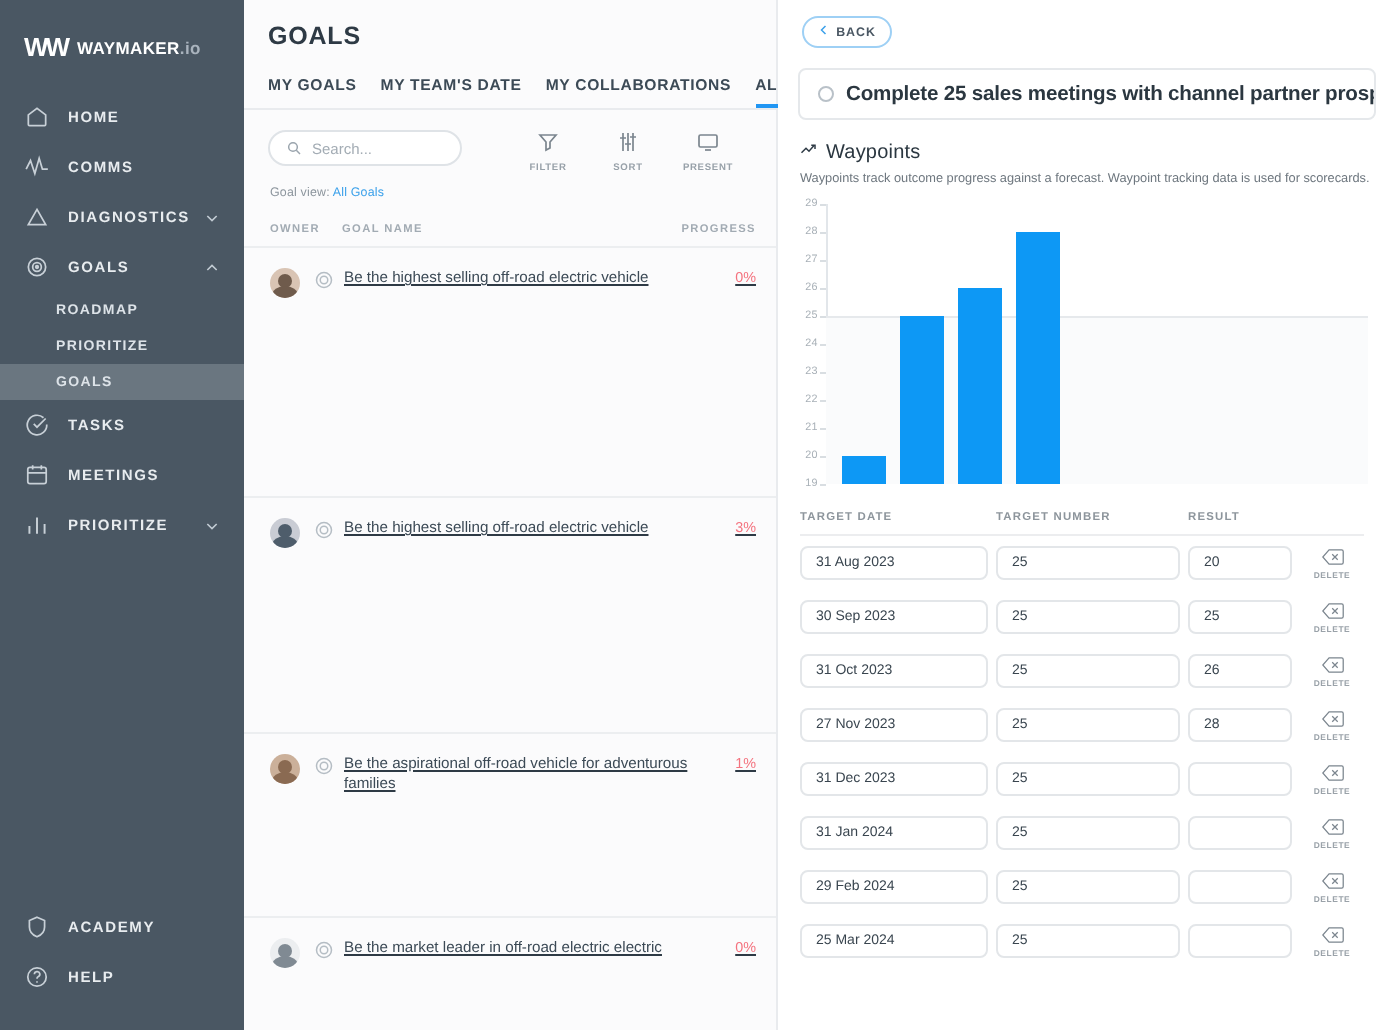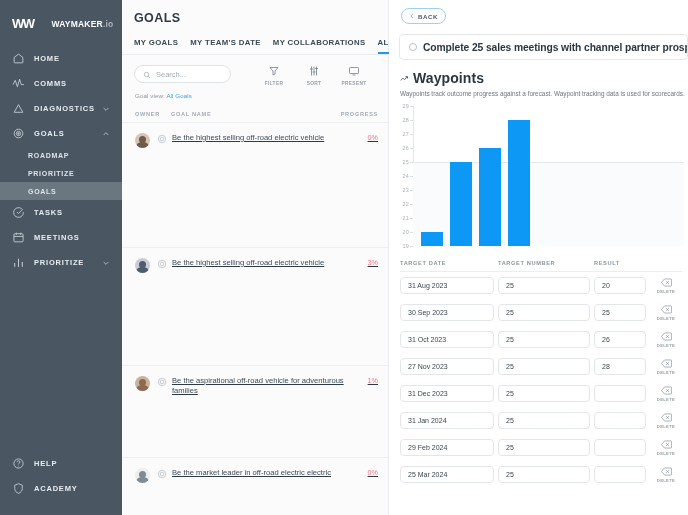--- a/index.html
+++ b/index.html
@@ -20,21 +20,21 @@
     height: 515px;
     background: #4a5763;
     flex: 0 0 122px;
     display: flex;
     flex-direction: column;
     position: relative;
   }
   .brand {
     display: flex;
     align-items: center;
-    gap: 18px;
+    gap: 5px;
     padding: 13px 0 0 12px;
     height: 34px;
   }
   .brand-mark {
     font-size: 13px;
     font-weight: bold;
     color: #ffffff;
     letter-spacing: -1.5px;
     line-height: 1;
   }
@@ -288,21 +288,21 @@
     white-space: nowrap;
     letter-spacing: -0.1px;
   }
 
   .wp-head {
     display: flex; align-items: center; gap: 4px;
     padding: 10px 0 0 11px;
   }
   .wp-head svg { width: 9px; height: 9px; color: #2e3a45; }
   .wp-head span {
-    font-size: 14px; font-weight: bold; color: #2b3740;
+    font-size: 10px; font-weight: normal; color: #2b3740;
     letter-spacing: 0.1px;
   }
   .wp-sub {
     font-size: 6.4px; color: #6d767e;
     padding: 4px 0 0 11px;
     letter-spacing: 0px;
   }
 
   
   .chart-wrap {
@@ -510,34 +510,34 @@
             <path d="M5 9l7 7 7-7"></path>
           </svg>
       </span>
     </div>
   </div>
 
   <div class="nav-bottom">
     <div class="nav-item">
       <span class="nav-icon">
         <svg viewBox="0 0 24 24" fill="none" stroke="currentColor" stroke-width="1.6">
+            <path d="M12 3l7 3v6c0 4.5-3 7.5-7 9-4-1.5-7-4.5-7-9V6z"></path>
+          </svg>
+      </span>
+      <span class="nav-label">ACADEMY</span>
+    </div>
+    <div class="nav-item">
+      <span class="nav-icon">
+        <svg viewBox="0 0 24 24" fill="none" stroke="currentColor" stroke-width="1.6">
             <circle cx="12" cy="12" r="8.5"></circle>
             <path d="M9.6 9.5a2.5 2.5 0 1 1 3.4 2.3c-.7.3-1 .9-1 1.7"></path>
             <circle cx="12" cy="16.6" r="0.8" fill="currentColor" stroke="none"></circle>
           </svg>
       </span>
       <span class="nav-label">HELP</span>
-    </div>
-    <div class="nav-item">
-      <span class="nav-icon">
-        <svg viewBox="0 0 24 24" fill="none" stroke="currentColor" stroke-width="1.6">
-            <path d="M12 3l7 3v6c0 4.5-3 7.5-7 9-4-1.5-7-4.5-7-9V6z"></path>
-          </svg>
-      </span>
-      <span class="nav-label">ACADEMY</span>
     </div>
   </div>
 </div>
 
 <div class="goals-panel">
 
   <div class="goals-title">GOALS</div>
 
   <div class="tabs">
     <div class="tab">MY GOALS</div>

